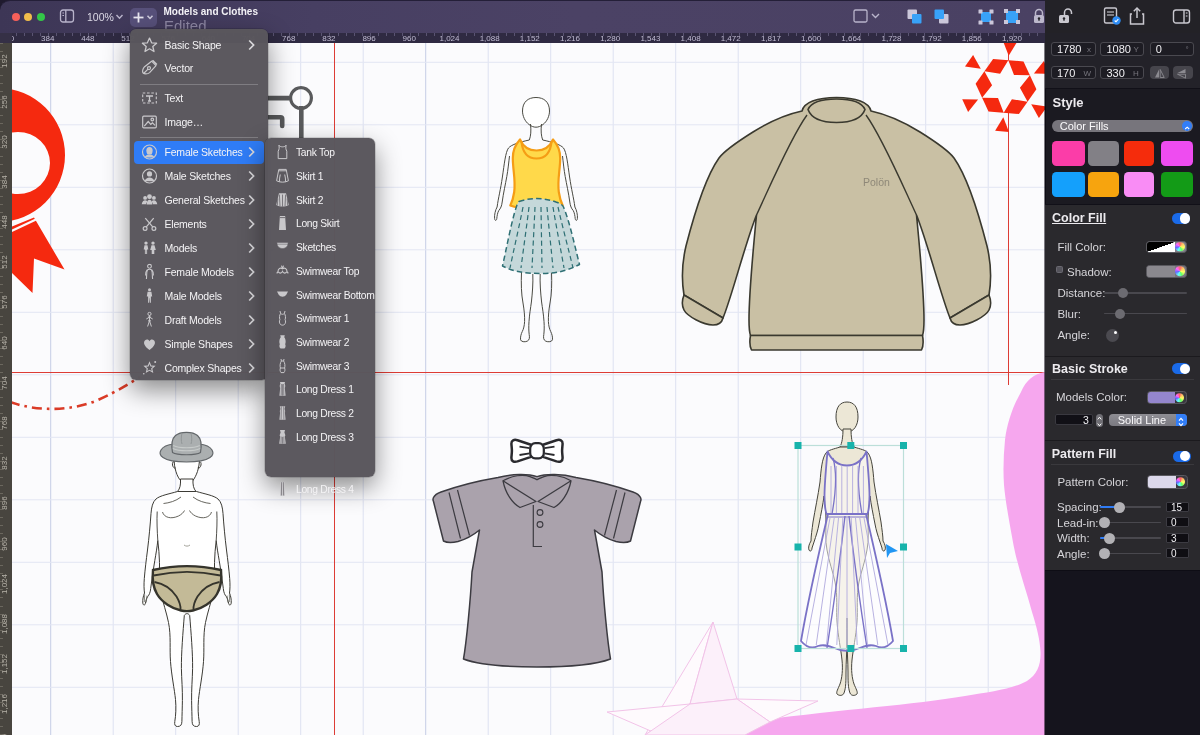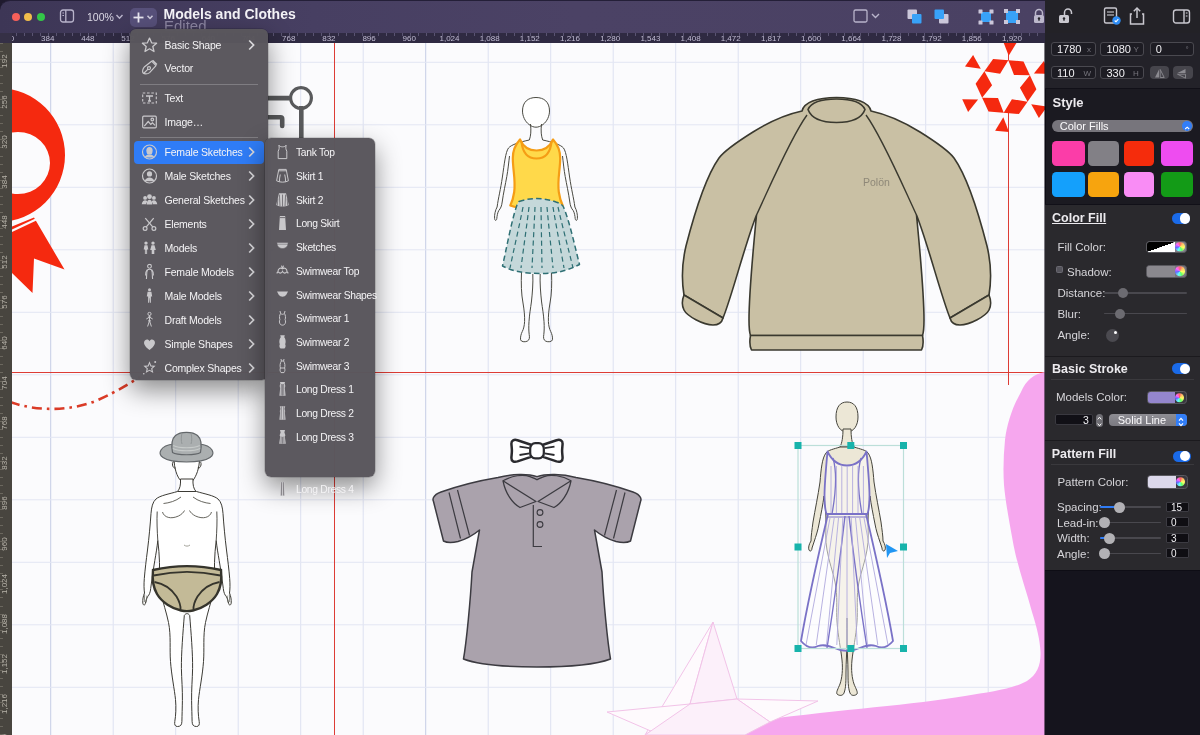--- a/index.html
+++ b/index.html
@@ -20,21 +20,21 @@
 <div class="abs" style="left:87px;top:11px;font-size:10.5px;color:#dcd9e6;">100%</div>
 <svg class="abs" style="left:115px;top:14px" width="9" height="6" viewBox="0 0 9 6">
     <polyline points="1.5,1 4.5,4.3 7.5,1" fill="none" stroke="#b9b4cb" stroke-width="1.4"></polyline>
   </svg>
 <div class="abs" style="left:129.5px;top:8px;width:27.5px;height:18.5px;background:#57507a;border-radius:5px;"></div>
 <svg class="abs" style="left:132px;top:10.5px" width="23" height="13" viewBox="0 0 23 13">
     <line x1="6.5" y1="1.5" x2="6.5" y2="11.5" stroke="#e8e6f0" stroke-width="1.8"></line>
     <line x1="1.5" y1="6.5" x2="11.5" y2="6.5" stroke="#e8e6f0" stroke-width="1.8"></line>
     <polyline points="15.5,4.8 18,7.5 20.5,4.8" fill="none" stroke="#cfcbdd" stroke-width="1.5"></polyline>
   </svg>
-<div class="abs" style="left:163.5px;top:6px;font-size:14px;font-weight:bold;color:#f4f3f7;">Models and Clothes</div>
+<div class="abs" style="left:163.5px;top:6px;font-size:10px;font-weight:bold;color:#f4f3f7;">Models and Clothes</div>
 <div class="abs" style="left:164px;top:16.5px;font-size:15px;color:#8d87a3;">Edited</div>
 <svg class="abs" style="left:852px;top:8px" width="30" height="17" viewBox="0 0 30 17">
 <rect x="2" y="2" width="13" height="12" rx="1.5" fill="none" stroke="#b9b4cb" stroke-width="1.3"></rect>
 <polyline points="20,6 23.5,9.5 27,6" fill="none" stroke="#b9b4cb" stroke-width="1.4"></polyline>
   </svg>
 <svg class="abs" style="left:906px;top:8px" width="17" height="17" viewBox="0 0 17 17">
 <rect x="1.5" y="1.5" width="9.5" height="9.5" rx="1" fill="#cbc7da"></rect>
 <rect x="6" y="6" width="9.5" height="9.5" rx="1" fill="#38a2f8"></rect>
   </svg>
 <svg class="abs" style="left:933px;top:8px" width="17" height="17" viewBox="0 0 17 17">
@@ -567,21 +567,21 @@
       </svg>
     </div>
     <div style="position:absolute;left:29px;top:50%;transform:translateY(-50%);font-size:10.3px;letter-spacing:-0.3px;color:#f4f3f5;white-space:nowrap;">Swimwear Top</div>
   </div>
 <div class="abs" style="left:267px;top:282.8px;width:105px;height:23.6px;">
     <div style="position:absolute;left:9px;top:0;width:13px;height:100%;">
       <svg width="13" height="16" viewBox="0 0 13 16" style="position:absolute;left:0;top:50%;transform:translateY(-50%);">
         <path d="M1 4.6 L12 4.6 L10.4 7.4 C8.4 10.4 4.6 10.4 2.6 7.4 Z" fill="#c9c8cb"></path>
       </svg>
     </div>
-    <div style="position:absolute;left:29px;top:50%;transform:translateY(-50%);font-size:10.3px;letter-spacing:-0.3px;color:#f4f3f5;white-space:nowrap;">Swimwear Shapes</div>
+    <div style="position:absolute;left:29px;top:50%;transform:translateY(-50%);font-size:10.3px;letter-spacing:-0.3px;color:#f4f3f5;white-space:nowrap;">Swimwear Bottom</div>
   </div>
 <div class="abs" style="left:267px;top:306.5px;width:105px;height:23.6px;">
     <div style="position:absolute;left:9px;top:0;width:13px;height:100%;">
       <svg width="13" height="16" viewBox="0 0 13 16" style="position:absolute;left:0;top:50%;transform:translateY(-50%);">
         <g fill="none" stroke="#c9c8cb" stroke-width="1">
           <path d="M4 1 L4.6 3.4 M9 1 L8.4 3.4"></path>
           <path d="M4.6 3.4 C3.4 5.4 3.2 7.6 3.9 9.6 C3.1 11.2 3.3 13 4.4 14.4 C5.8 15.4 7.2 15.4 8.6 14.4 C9.7 13 9.9 11.2 9.1 9.6 C9.8 7.6 9.6 5.4 8.4 3.4 C7.2 4.6 5.8 4.6 4.6 3.4 Z"></path>
         </g>
       </svg>
     </div>
@@ -670,21 +670,21 @@
   </div>
 <div class="abs" style="left:1100.4px;top:42px;width:43.5px;height:13.5px;background:#1d1c23;border:1px solid #4a4950;border-radius:3px;">
     <div style="position:absolute;left:5px;right:14px;top:50%;transform:translateY(-50%);font-size:11px;color:#f0eff2;text-align:left;">1080</div>
     <div style="position:absolute;right:4px;top:50%;transform:translateY(-50%);font-size:8px;color:#77767e;">Y</div>
   </div>
 <div class="abs" style="left:1149.8px;top:42px;width:44px;height:13.5px;background:#1d1c23;border:1px solid #4a4950;border-radius:3px;">
     <div style="position:absolute;left:5px;right:14px;top:50%;transform:translateY(-50%);font-size:11px;color:#f0eff2;text-align:left;">0</div>
     <div style="position:absolute;right:4px;top:50%;transform:translateY(-50%);font-size:8px;color:#77767e;">°</div>
   </div>
 <div class="abs" style="left:1051px;top:66px;width:45px;height:13px;background:#1d1c23;border:1px solid #4a4950;border-radius:3px;">
-    <div style="position:absolute;left:5px;right:14px;top:50%;transform:translateY(-50%);font-size:11px;color:#f0eff2;text-align:left;">110</div>
+    <div style="position:absolute;left:5px;right:14px;top:50%;transform:translateY(-50%);font-size:11px;color:#f0eff2;text-align:left;">170</div>
     <div style="position:absolute;right:4px;top:50%;transform:translateY(-50%);font-size:8px;color:#77767e;">W</div>
   </div>
 <div class="abs" style="left:1100.4px;top:66px;width:43.5px;height:13px;background:#1d1c23;border:1px solid #4a4950;border-radius:3px;">
     <div style="position:absolute;left:5px;right:14px;top:50%;transform:translateY(-50%);font-size:11px;color:#f0eff2;text-align:left;">330</div>
     <div style="position:absolute;right:4px;top:50%;transform:translateY(-50%);font-size:8px;color:#77767e;">H</div>
   </div>
 <div class="abs" style="left:1149.8px;top:66px;width:19.5px;height:13px;background:#46454c;border-radius:4px;"><svg width="19" height="13" viewBox="0 0 19 13">
       <path d="M9 2.5 L5 10.5 L9 10.5 Z" fill="#8b8a90"></path>
       <path d="M10.2 2.5 L14.2 10.5 L10.2 10.5 Z" fill="none" stroke="#8b8a90" stroke-width="0.9"></path>
     </svg></div>

